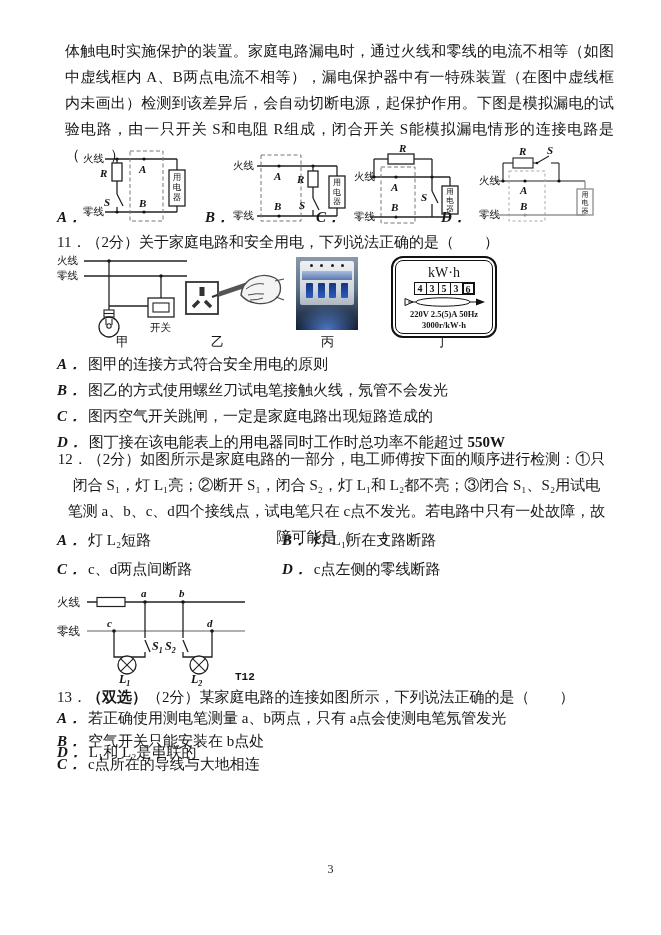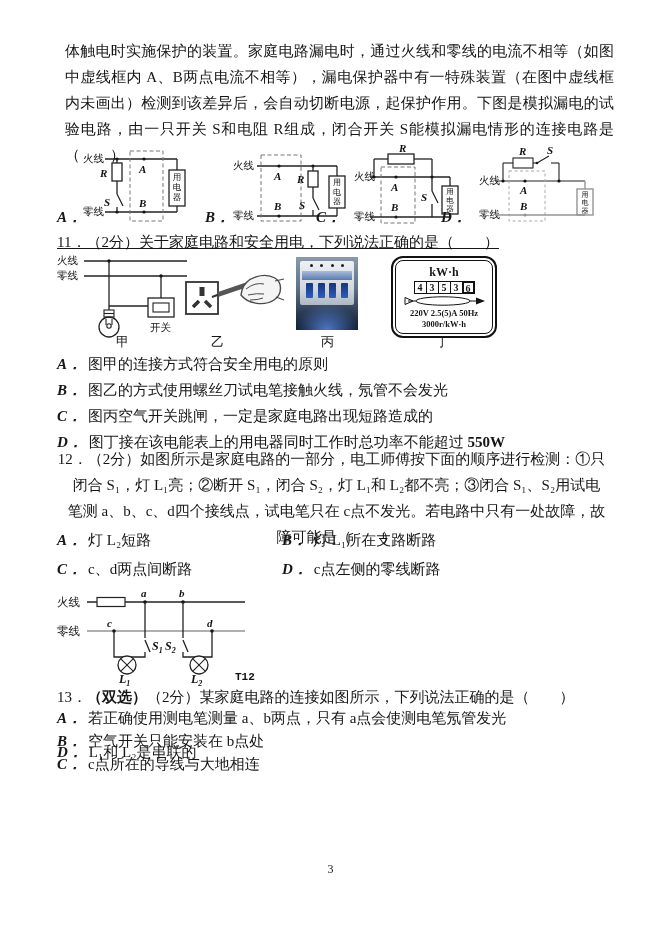--- a/index.html
+++ b/index.html
@@ -40,21 +40,21 @@
   .bk-dots i { width:3px; height:3px; background:#1c1c1c; border-radius:50%; }
   .bk-band { margin:4px 2px 0 2px; height:9px; background:linear-gradient(180deg,#a7bcdc,#5b79b0); }
   .bk-toggles { display:flex; justify-content:space-around; margin-top:3px; padding:0 4px; }
   .bk-toggles i { width:7px; height:15px; border-radius:1px; background:linear-gradient(180deg,#16347a,#2d5cc0); }
   .bk-glow { position:absolute; left:0; bottom:0; width:100%; height:26px;
     background:radial-gradient(ellipse at 50% 100%, rgba(86,134,224,.85), rgba(20,40,80,0) 72%); }
   
   .meter { width:106px; height:82px; border:2px solid #111; border-radius:12px; padding:2px; background:#fff; }
   .meter-in { height:100%; border:1.5px solid #111; border-radius:8px; display:flex; flex-direction:column;
     align-items:center; justify-content:center; gap:1px; }
-  .m-unit { font-weight:bold; font-size:12px; }
+  .m-unit { font-weight:normal; font-size:14px; }
   .m-digits { display:flex; }
   .m-digits span { display:inline-block; width:13px; height:13px; line-height:12px; text-align:center;
     border:1px solid #111; margin-right:-1px; font-weight:bold; font-size:10px; background:#fff; }
   .m-digits span.m-last { border-width:2px; margin-right:0; }
   .m-spec { font-weight:bold; font-size:8.5px; white-space:nowrap; }
 </style>
 </head>
 <body>
 
 <div class="abs para" style="left:57px; top:38px; width:549px;">体触电时实施保护的装置。家庭电路漏电时，通过火线和零线的电流不相等（如图中虚线框内 A、B两点电流不相等），漏电保护器中有一特殊装置（在图中虚线框内未画出）检测到该差异后，会自动切断电源，起保护作用。下图是模拟漏电的试验电路，由一只开关 S和电阻 R组成，闭合开关 S能模拟漏电情形的连接电路是（　　）</div>
@@ -161,21 +161,21 @@
   <line class="wg" x1="106" y1="37" x2="106" y2="45"></line>
   <rect class="wg" x="98" y="45" width="16" height="26"></rect>
   <text class="cnv" font-size="7" fill="#6e6e6e" text-anchor="middle" x="106" y="53"><tspan x="106" y="53">用</tspan><tspan x="106" y="61">电</tspan><tspan x="106" y="69">器</tspan></text>
 </svg>
 
 <div class="abs optrow" style="left:57px; top:204px;"><span class="letter">A．</span></div>
 <div class="abs optrow" style="left:205px; top:204px;"><span class="letter">B．</span></div>
 <div class="abs optrow" style="left:316px; top:204px;"><span class="letter">C．</span></div>
 <div class="abs optrow" style="left:441px; top:204px;"><span class="letter">D．</span></div>
 
-<div class="abs stem" style="left:57px; top:229px; width:549px;text-decoration:underline;">11．（2分）关于家庭电路和安全用电，下列说法正确的是（　　）</div>
+<div class="abs stem" style="left:57px; top:229px; width:549px;">11．（2分）关于家庭电路和安全用电，下列说法正确的是（　　）</div>
 
 <svg class="abs" style="left:57px; top:253px;" width="132" height="92" viewBox="0 0 132 92">
   <text class="cn" x="0" y="11">火线</text>
   <line class="w" x1="27" y1="8" x2="130" y2="8"></line>
   <text class="cn" x="0" y="26">零线</text>
   <line class="w" x1="27" y1="23" x2="130" y2="23"></line>
   <circle class="j" cx="52" cy="8" r="1.7"></circle>
   <line class="w" x1="52" y1="8" x2="52" y2="57"></line>
   <circle class="j" cx="104" cy="23" r="1.7"></circle>
   <line class="w" x1="104" y1="23" x2="104" y2="45"></line>

